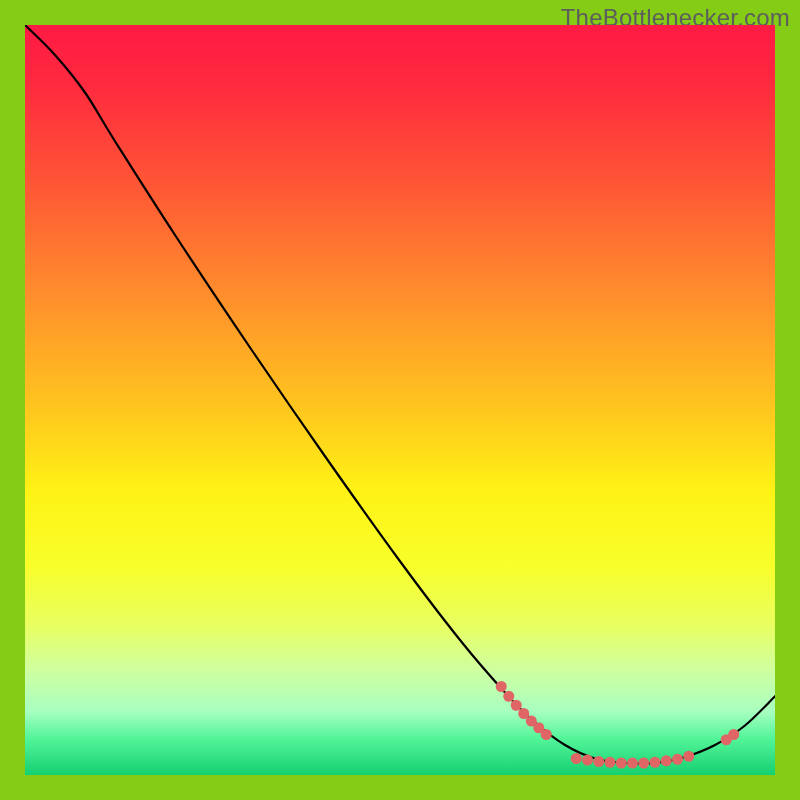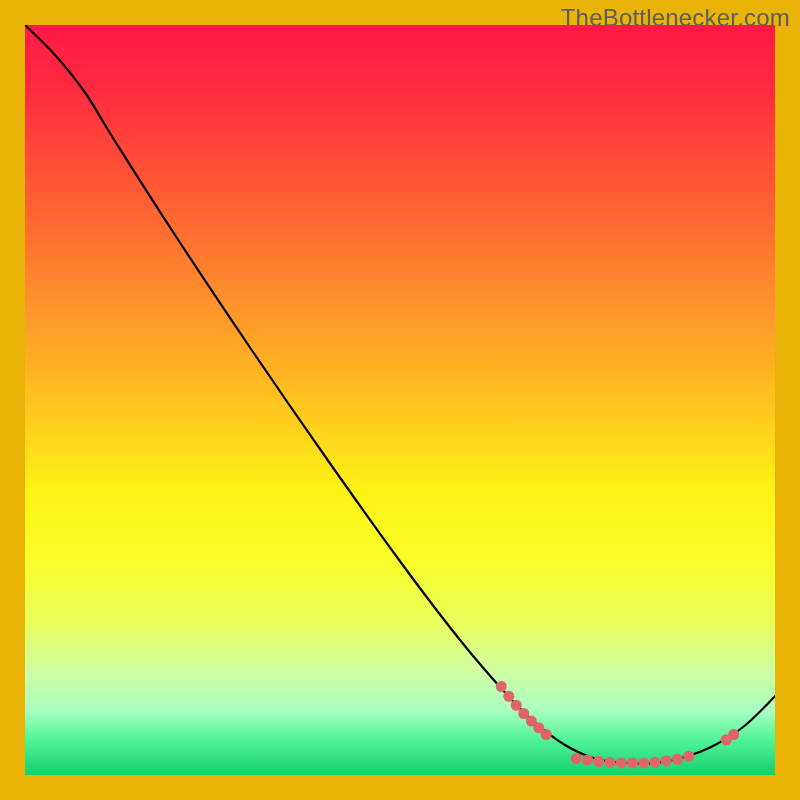--- a/index.html
+++ b/index.html
@@ -8,21 +8,21 @@
     width: 800px;
     height: 800px;
     background: #000;
     overflow: hidden;
     font-family: Arial, Helvetica, sans-serif;
   }
   .frame {
     position: relative;
     width: 800px;
     height: 800px;
-    background: #eab308;
+    background: #84cc16;
   }
   .plot {
     position: absolute;
     left: 25px;
     top: 25px;
     width: 750px;
     height: 750px;
   }
   .watermark {
     position: absolute;

